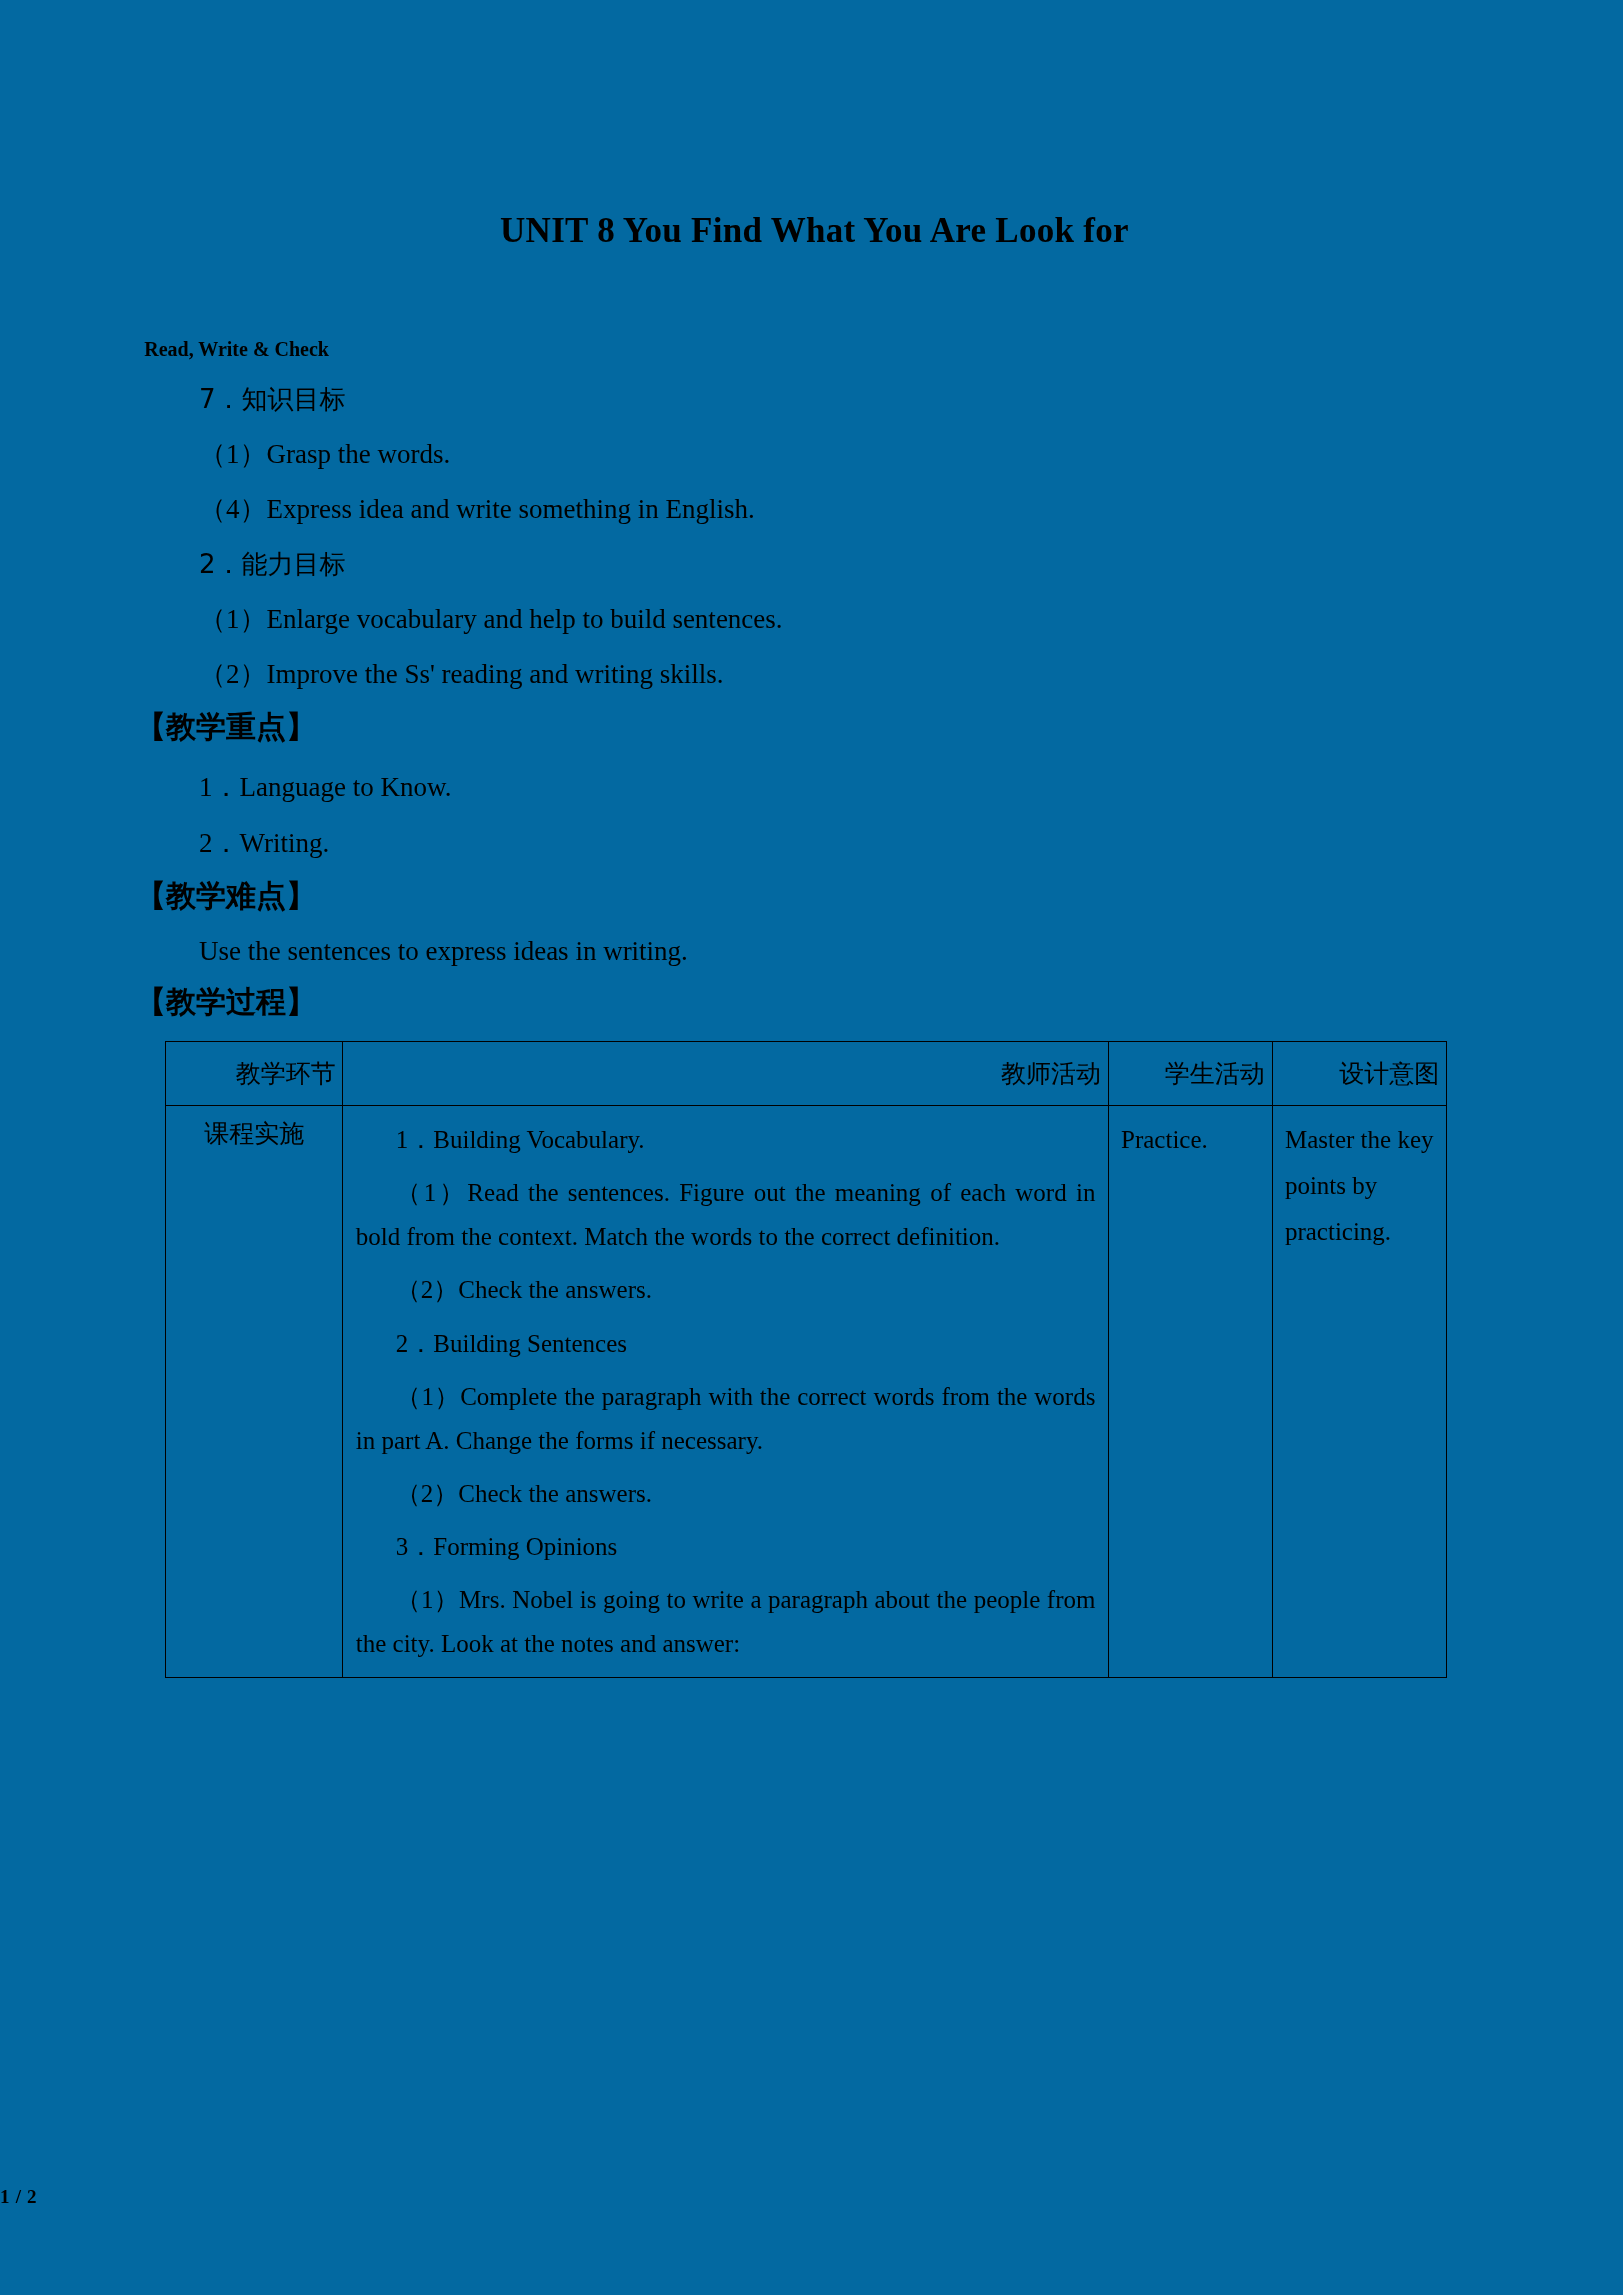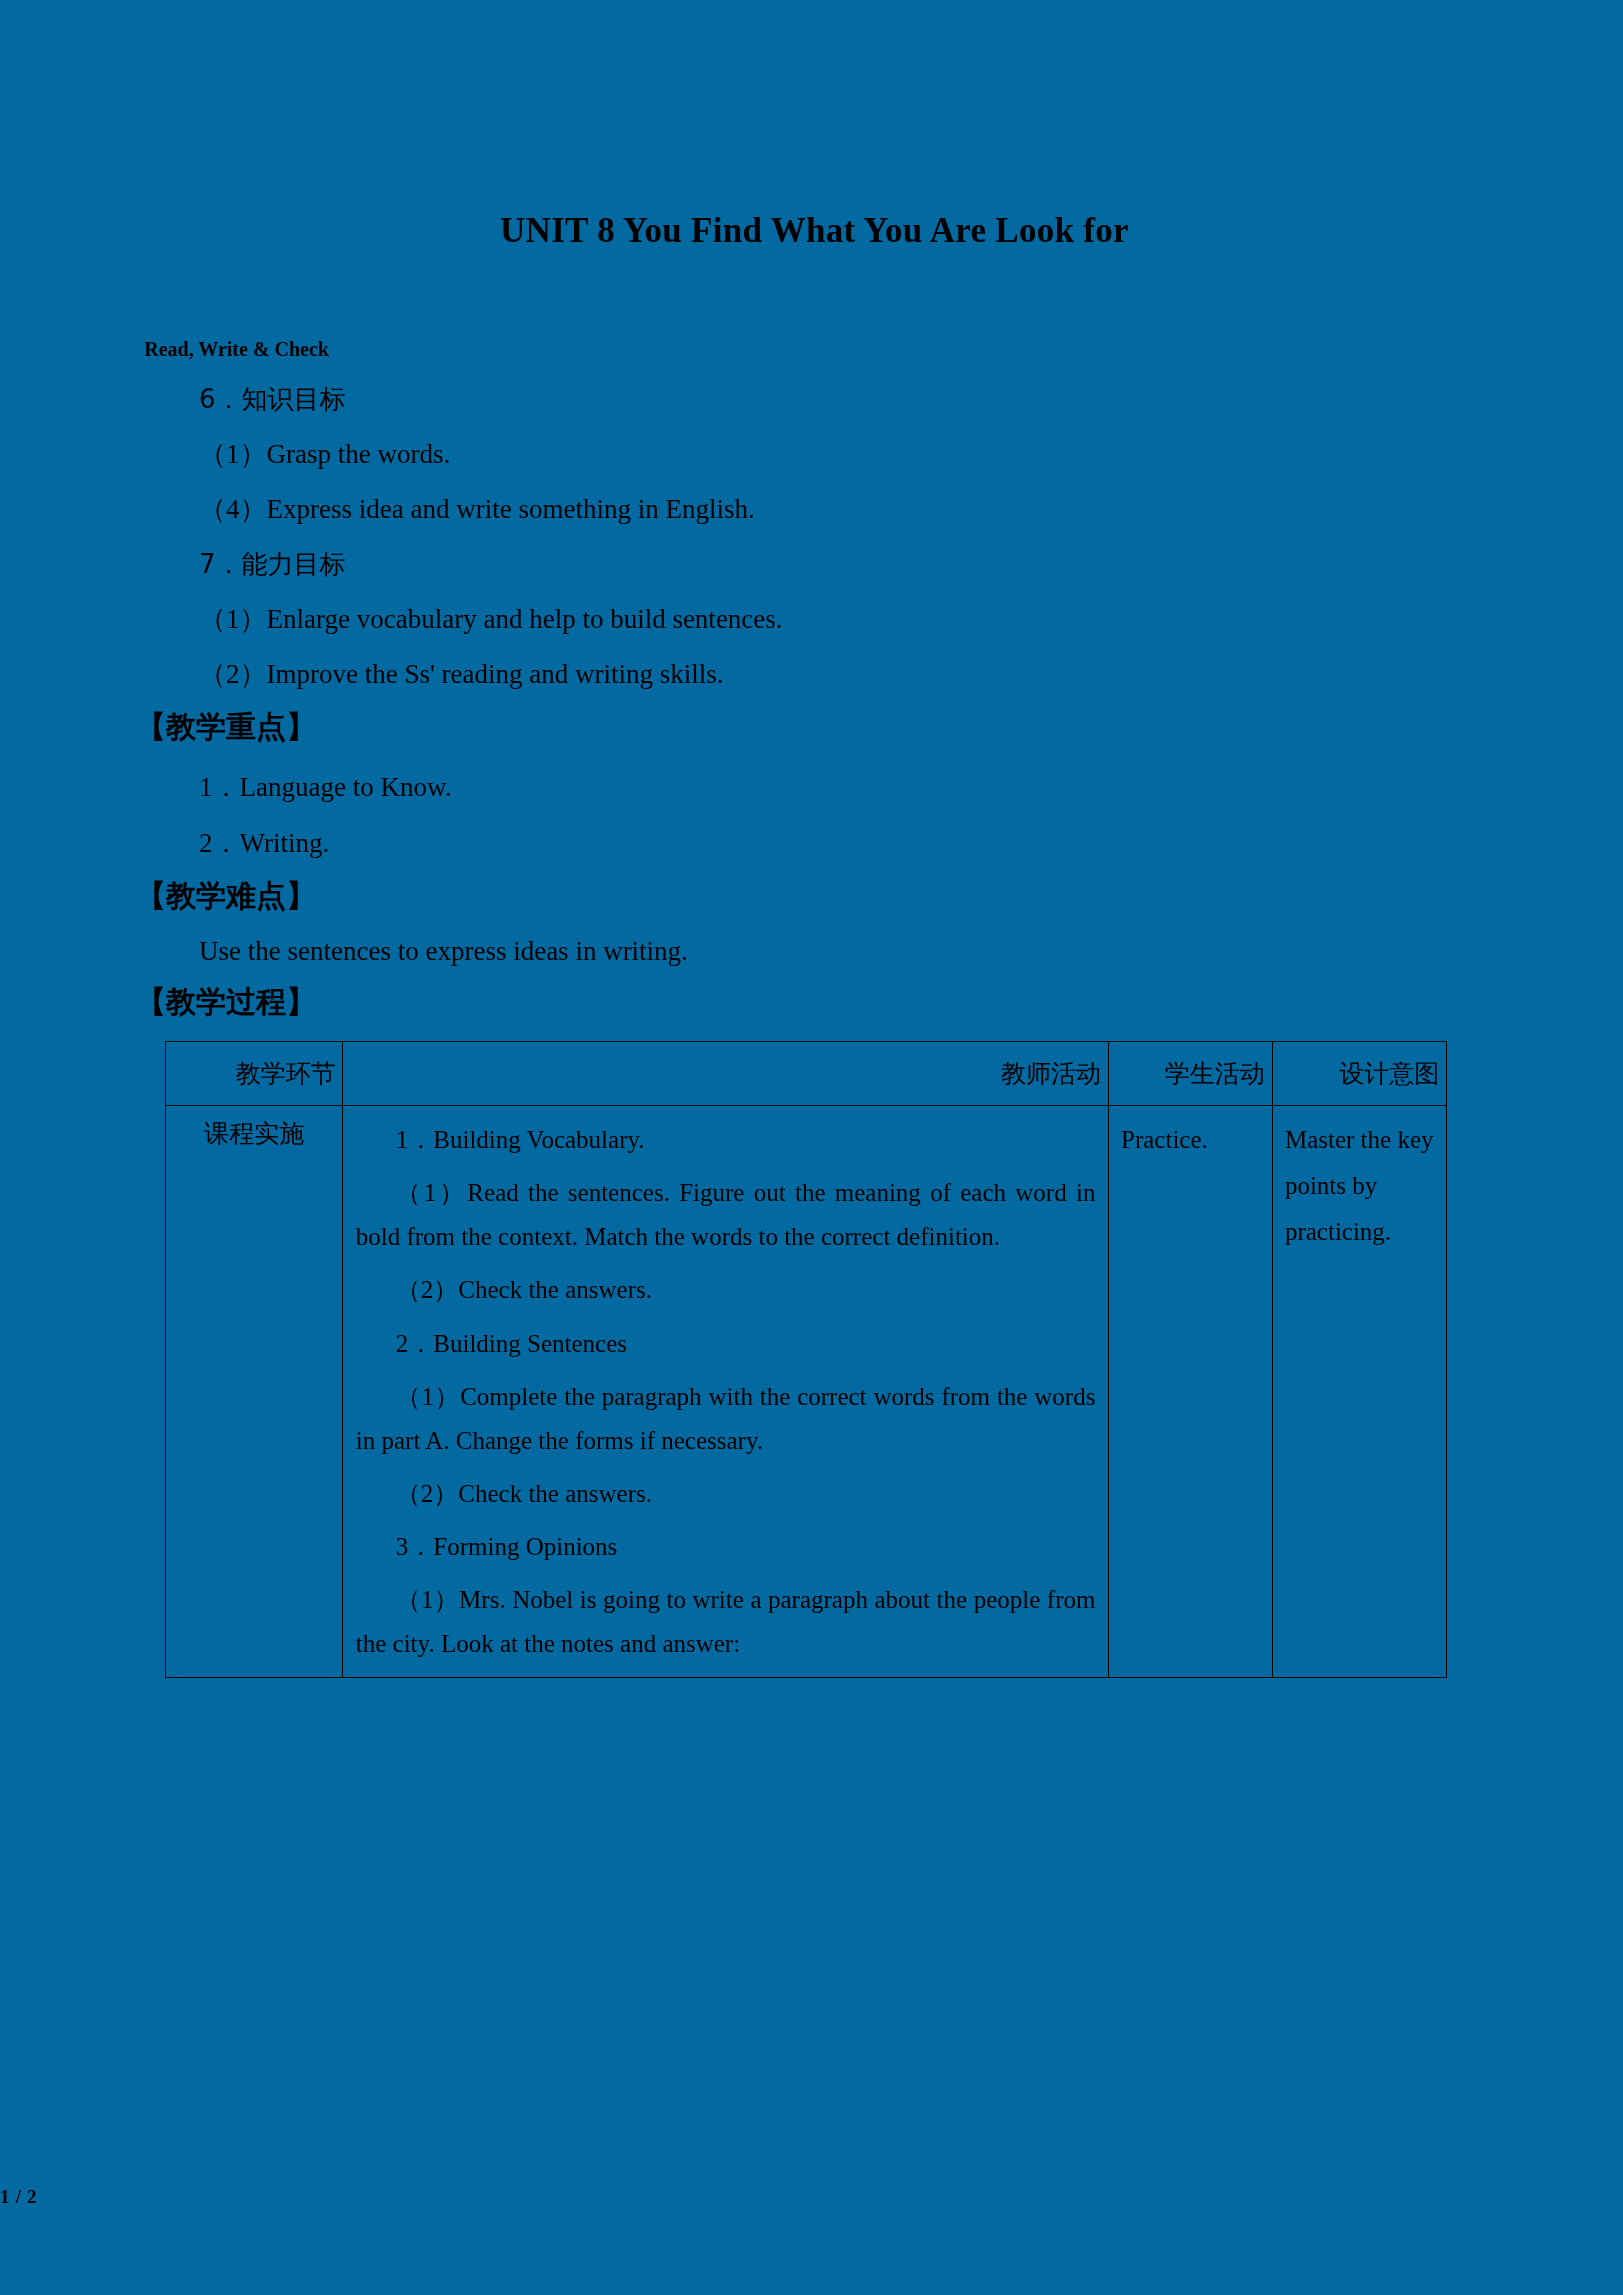--- a/index.html
+++ b/index.html
@@ -138,27 +138,27 @@
 
 <div class="page">
   <div class="content">
 
     <div class="doc-title">UNIT 8 You Find What You Are Look for</div>
 
     <div class="section-en">Read, Write &amp; Check</div>
 
 
     <div class="lvl1">
-      <span class="cn">6．知识目标</span>
+      <span class="cn">7．知识目标</span>
     </div>
     <div class="lvl2">（1）Grasp the words.</div>
     <div class="lvl2">（4）Express idea and write something in English.</div>
 
     <div class="lvl1">
-      <span class="cn">7．能力目标</span>
+      <span class="cn">2．能力目标</span>
     </div>
     <div class="lvl2">（1）Enlarge vocabulary and help to build sentences.</div>
     <div class="lvl2">（2）Improve the Ss' reading and writing skills.</div>
 
     <div class="section-cn">【教学重点】</div>
     <div class="lvl1">1．Language to Know.</div>
     <div class="lvl1">2．Writing.</div>
 
     <div class="section-cn">【教学难点】</div>
     <div class="plain-para">Use the sentences to express ideas in writing.</div>

